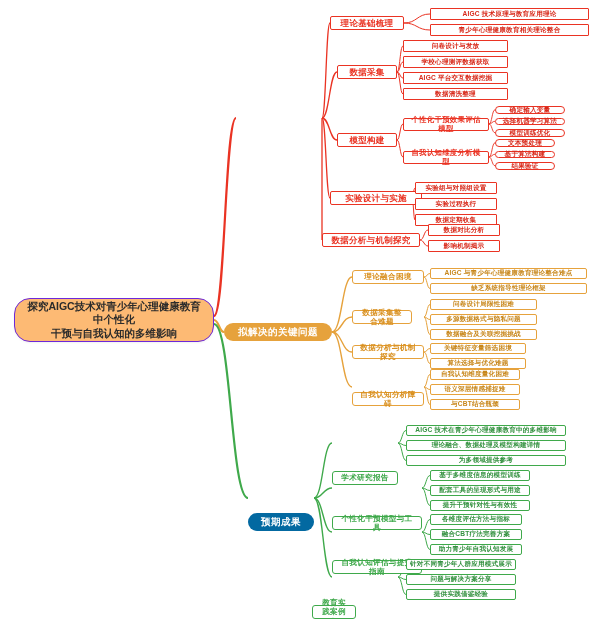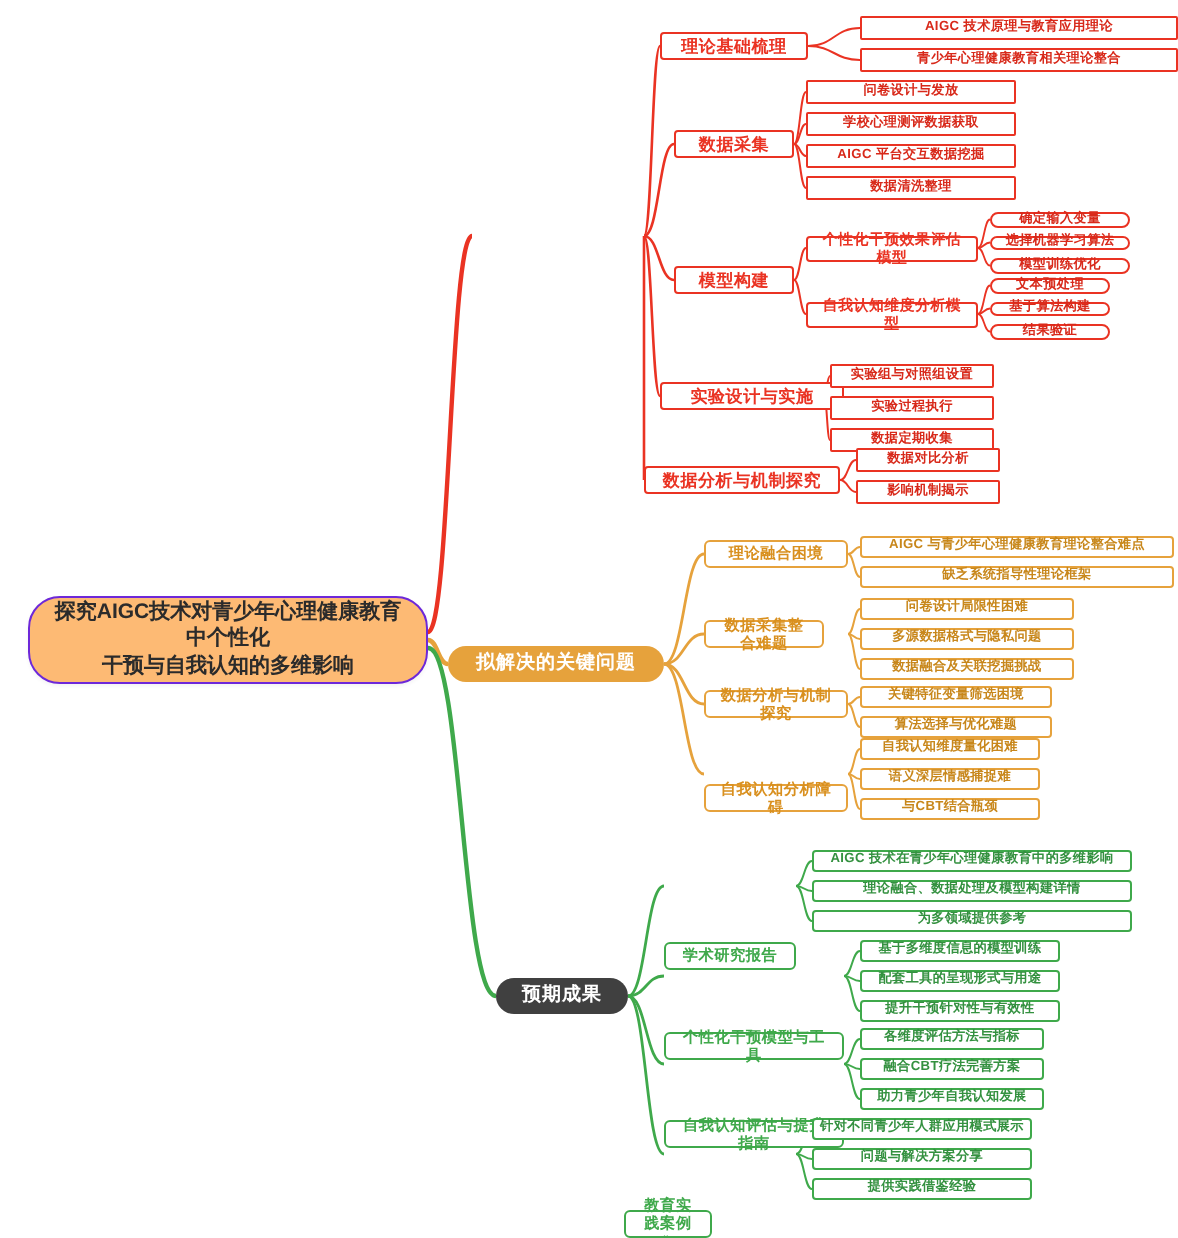--- a/index.html
+++ b/index.html
@@ -18,21 +18,21 @@
     font-size:10.5px;font-weight:700;color:#2b2b2b;padding:6px 10px;
     box-shadow:0 1px 2px rgba(0,0,0,.05);
   }
   
   .l1{
     border-radius:11px;color:#ffffff;font-size:9.5px;font-weight:700;
     padding:4px 9px;letter-spacing:.5px;
   }
   .l1.red{background:#EA3323;}
   .l1.orange{background:#E6A23C;}
-  .l1.green{background:#404040;}
+  .l1.green{background:#0369a1;margin-top:24px;}
 
   
   .l2{
     background:#ffffff;font-size:8.5px;font-weight:700;padding:3px 6px;
     border-width:1.3px;border-style:solid;border-radius:2px;letter-spacing:.3px;
   }
   .l2.red{border-color:#EA3323;color:#EA3323;}
   .l2.orange{border-color:#E6A23C;color:#D9901F;border-radius:3px;}
   .l2.green{border-color:#3FA94B;color:#3FA94B;border-radius:3px;margin-top:35px;}
 

